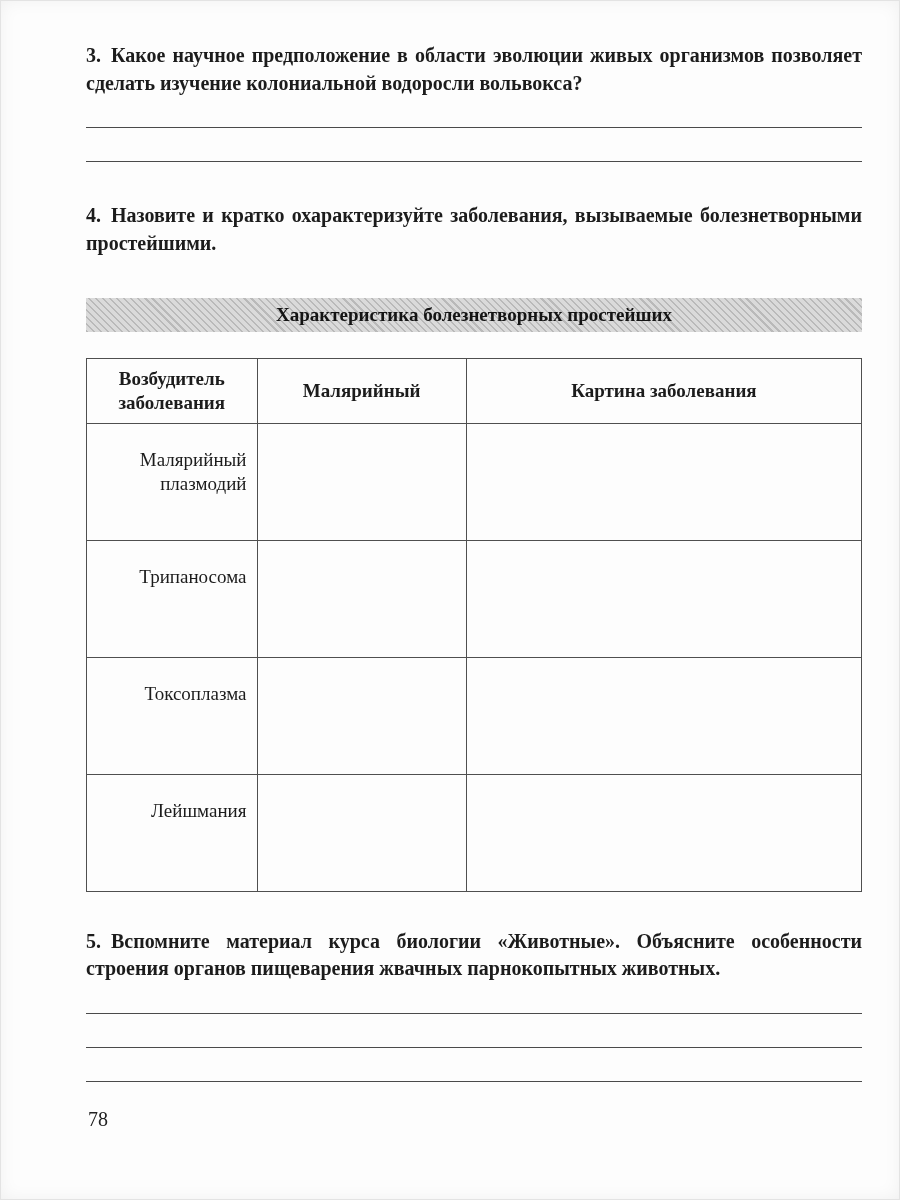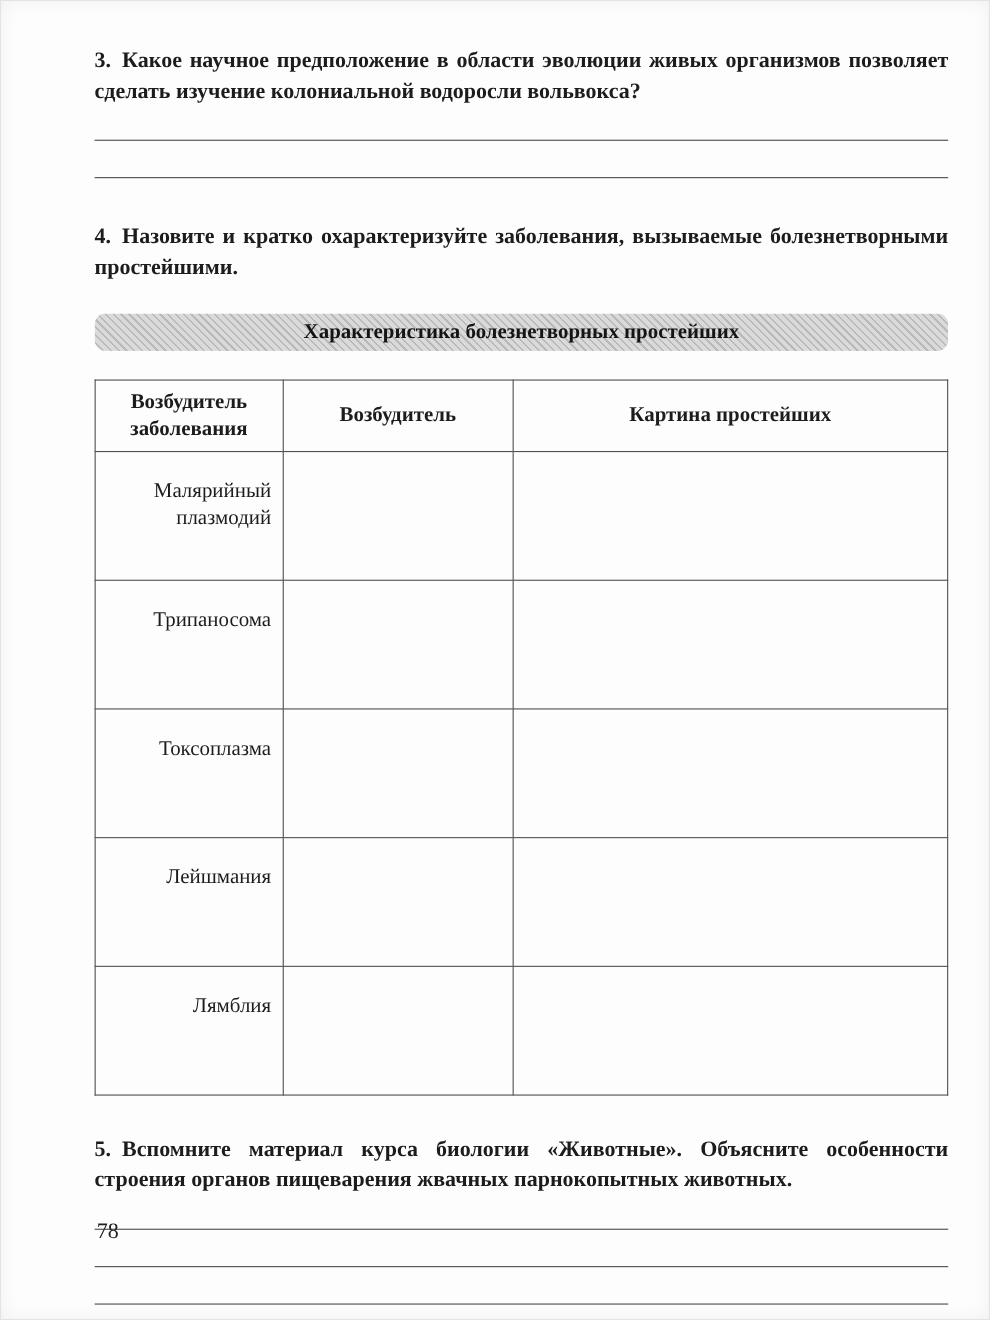--- a/index.html
+++ b/index.html
@@ -34,30 +34,29 @@
   .q-number { margin-right: 10px; }
   .q4 { margin-top: 40px; }
   .q5 { margin-top: 36px; }
   .answer-block { margin-top: 2px; }
   .ans-line {
     height: 33px;
     border-bottom: 1.5px solid #4a4a4a;
   }
   .ans-line.first { height: 28px; }
   .table-title-band {
-    margin-top: 28px;
+    margin-top: 41px;
     height: 34px;
     background-color: #dadada;
     background-image: repeating-linear-gradient(45deg, rgba(110,110,110,0.30) 0 1.5px, rgba(0,0,0,0) 1.5px 5px);
     text-align: center;
     font-weight: bold;
     font-size: 19px;
     line-height: 34px;
     color: #141414;
-    border-radius: 10px;
   }
   table.char-table {
     margin-top: 26px;
     width: 100%;
     border-collapse: collapse;
     table-layout: fixed;
   }
   table.char-table th, table.char-table td {
     border: 1.5px solid #4f4f4f;
     font-size: 19px;
@@ -115,22 +114,22 @@
 
   <table class="char-table">
     <colgroup>
       <col class="col-pathogen">
       <col class="col-disease">
       <col class="col-picture">
     </colgroup>
     <thead>
       <tr>
         <th>Возбудитель заболевания</th>
-        <th>Возбудитель</th>
-        <th>Картина простейших</th>
+        <th>Малярийный</th>
+        <th>Картина заболевания</th>
       </tr>
     </thead>
     <tbody>
       <tr>
         <td class="pathogen-cell">Малярийный плазмодий</td>
         <td></td>
         <td></td>
       </tr>
       <tr>
         <td class="pathogen-cell">Трипаносома</td>
@@ -140,25 +139,20 @@
       <tr>
         <td class="pathogen-cell">Токсоплазма</td>
         <td></td>
         <td></td>
       </tr>
       <tr>
         <td class="pathogen-cell">Лейшмания</td>
         <td></td>
         <td></td>
       </tr>
-      <tr>
-        <td class="pathogen-cell">Лямблия</td>
-        <td></td>
-        <td></td>
-      </tr>
     </tbody>
   </table>
 
   <p class="question q5">
     <span class="q-number">5.</span><span>Вспомните материал курса биологии «Животные». Объясните особенности строения органов пищеварения жвачных парнокопытных животных.</span>
   </p>
   <div class="answer-block">
     <div class="ans-line first"></div>
     <div class="ans-line"></div>
     <div class="ans-line"></div>

